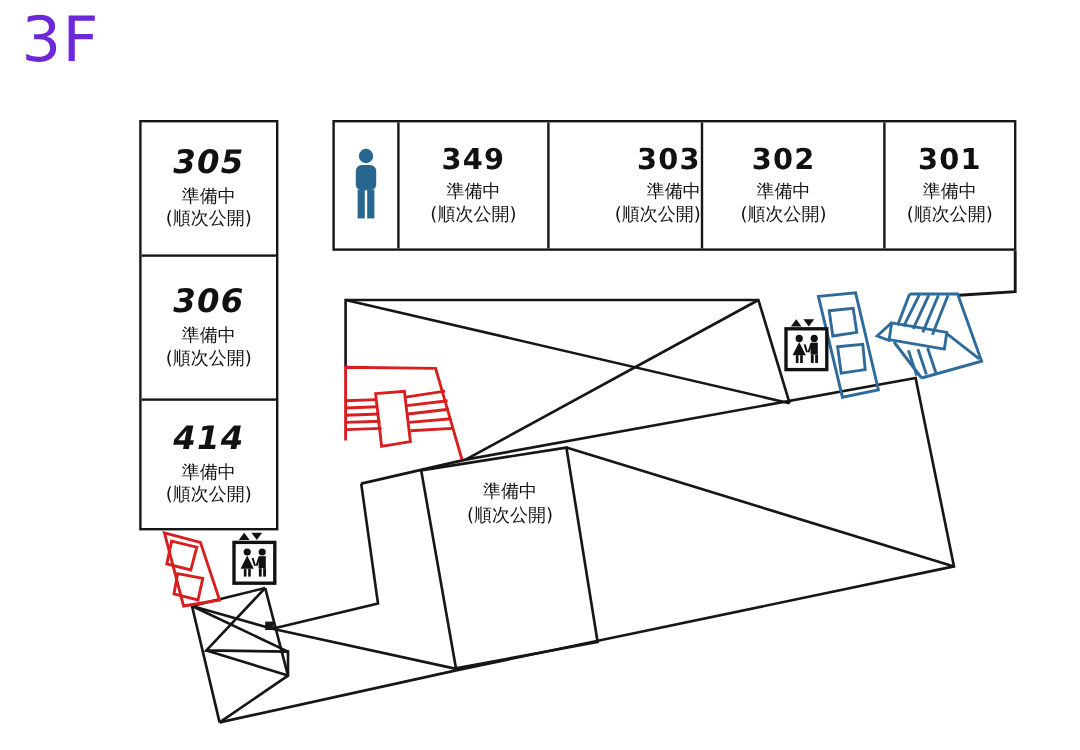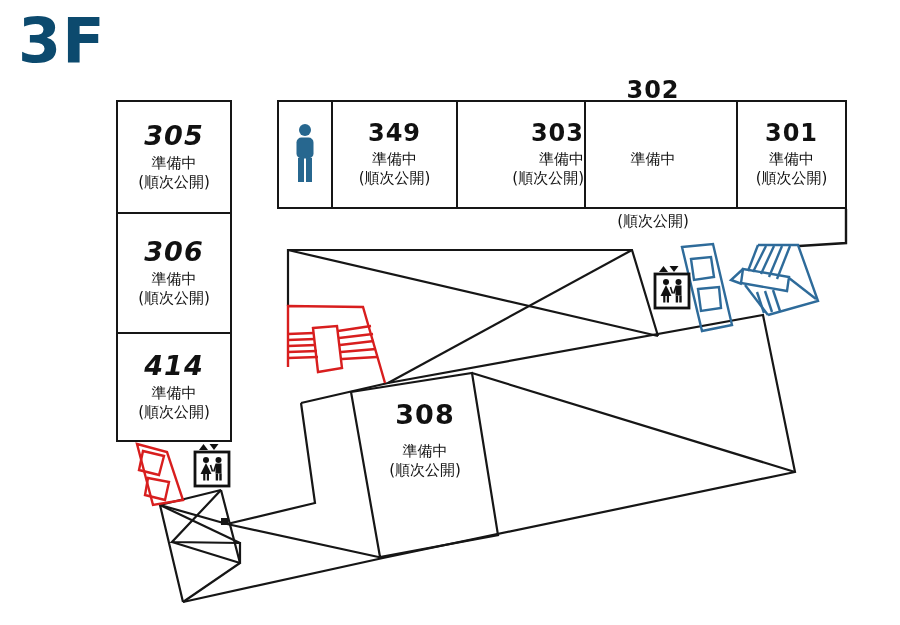--- a/index.html
+++ b/index.html
@@ -1,19 +1,19 @@
 <!DOCTYPE html>
 <html><head>
 <meta charset="utf-8">
 <style>
   html,body{margin:0;padding:0;background:#fff;}
   #canvas{position:relative;width:900px;height:625px;background:#ffffff;overflow:hidden;
           font-family:"DejaVu Sans","Liberation Sans",sans-serif;color:#111;}
-  #floor-title{position:absolute;left:18px;top:4px;font-size:62px;font-weight:700;
-               letter-spacing:1px;color:#0c4a6e;}
+  #floor-title{position:absolute;left:18px;top:4px;font-size:52px;font-weight:400;
+               letter-spacing:1px;color:#6d28d9;}
   svg.overlay{position:absolute;left:0;top:0;}
   
   .box{box-sizing:border-box;border:2.4px solid #161616;position:absolute;background:#fff;}
   .row{display:flex;flex-direction:row;}
   .col{display:flex;flex-direction:column;}
   .cell{box-sizing:border-box;display:flex;flex-direction:column;justify-content:center;
         align-items:center;text-align:center;}
   .row .cell{border-left:2.2px solid #161616;}
   .row .cell:first-child{border-left:none;}
   .col .cell{border-top:2.2px solid #161616;}
@@ -170,31 +170,30 @@
     <div class="cell" style="width:125px;">
       <div class="num">349</div>
       <div class="st">準備中</div>
       <div class="st">(順次公開)</div>
     </div>
     <div class="cell" style="width:128px;align-items:flex-end;">
       <div class="num">303</div>
       <div class="st">準備中</div>
       <div class="st">(順次公開)</div>
     </div>
-    <div class="cell" style="width:136px;gap:43px;">
+    <div class="cell" style="width:136px;">
       <div class="num">302</div>
       <div class="st">準備中</div>
       <div class="st">(順次公開)</div>
     </div>
     <div class="cell" style="flex:1;margin-left:16px;">
       <div class="num">301</div>
       <div class="st">準備中</div>
       <div class="st">(順次公開)</div>
     </div>
   </div>
 
   <div id="room-308-label">
-    <div class="num">308</div>
     <div class="st">準備中</div>
     <div class="st">(順次公開)</div>
   </div>
 
 </div>
 
 </body></html>

